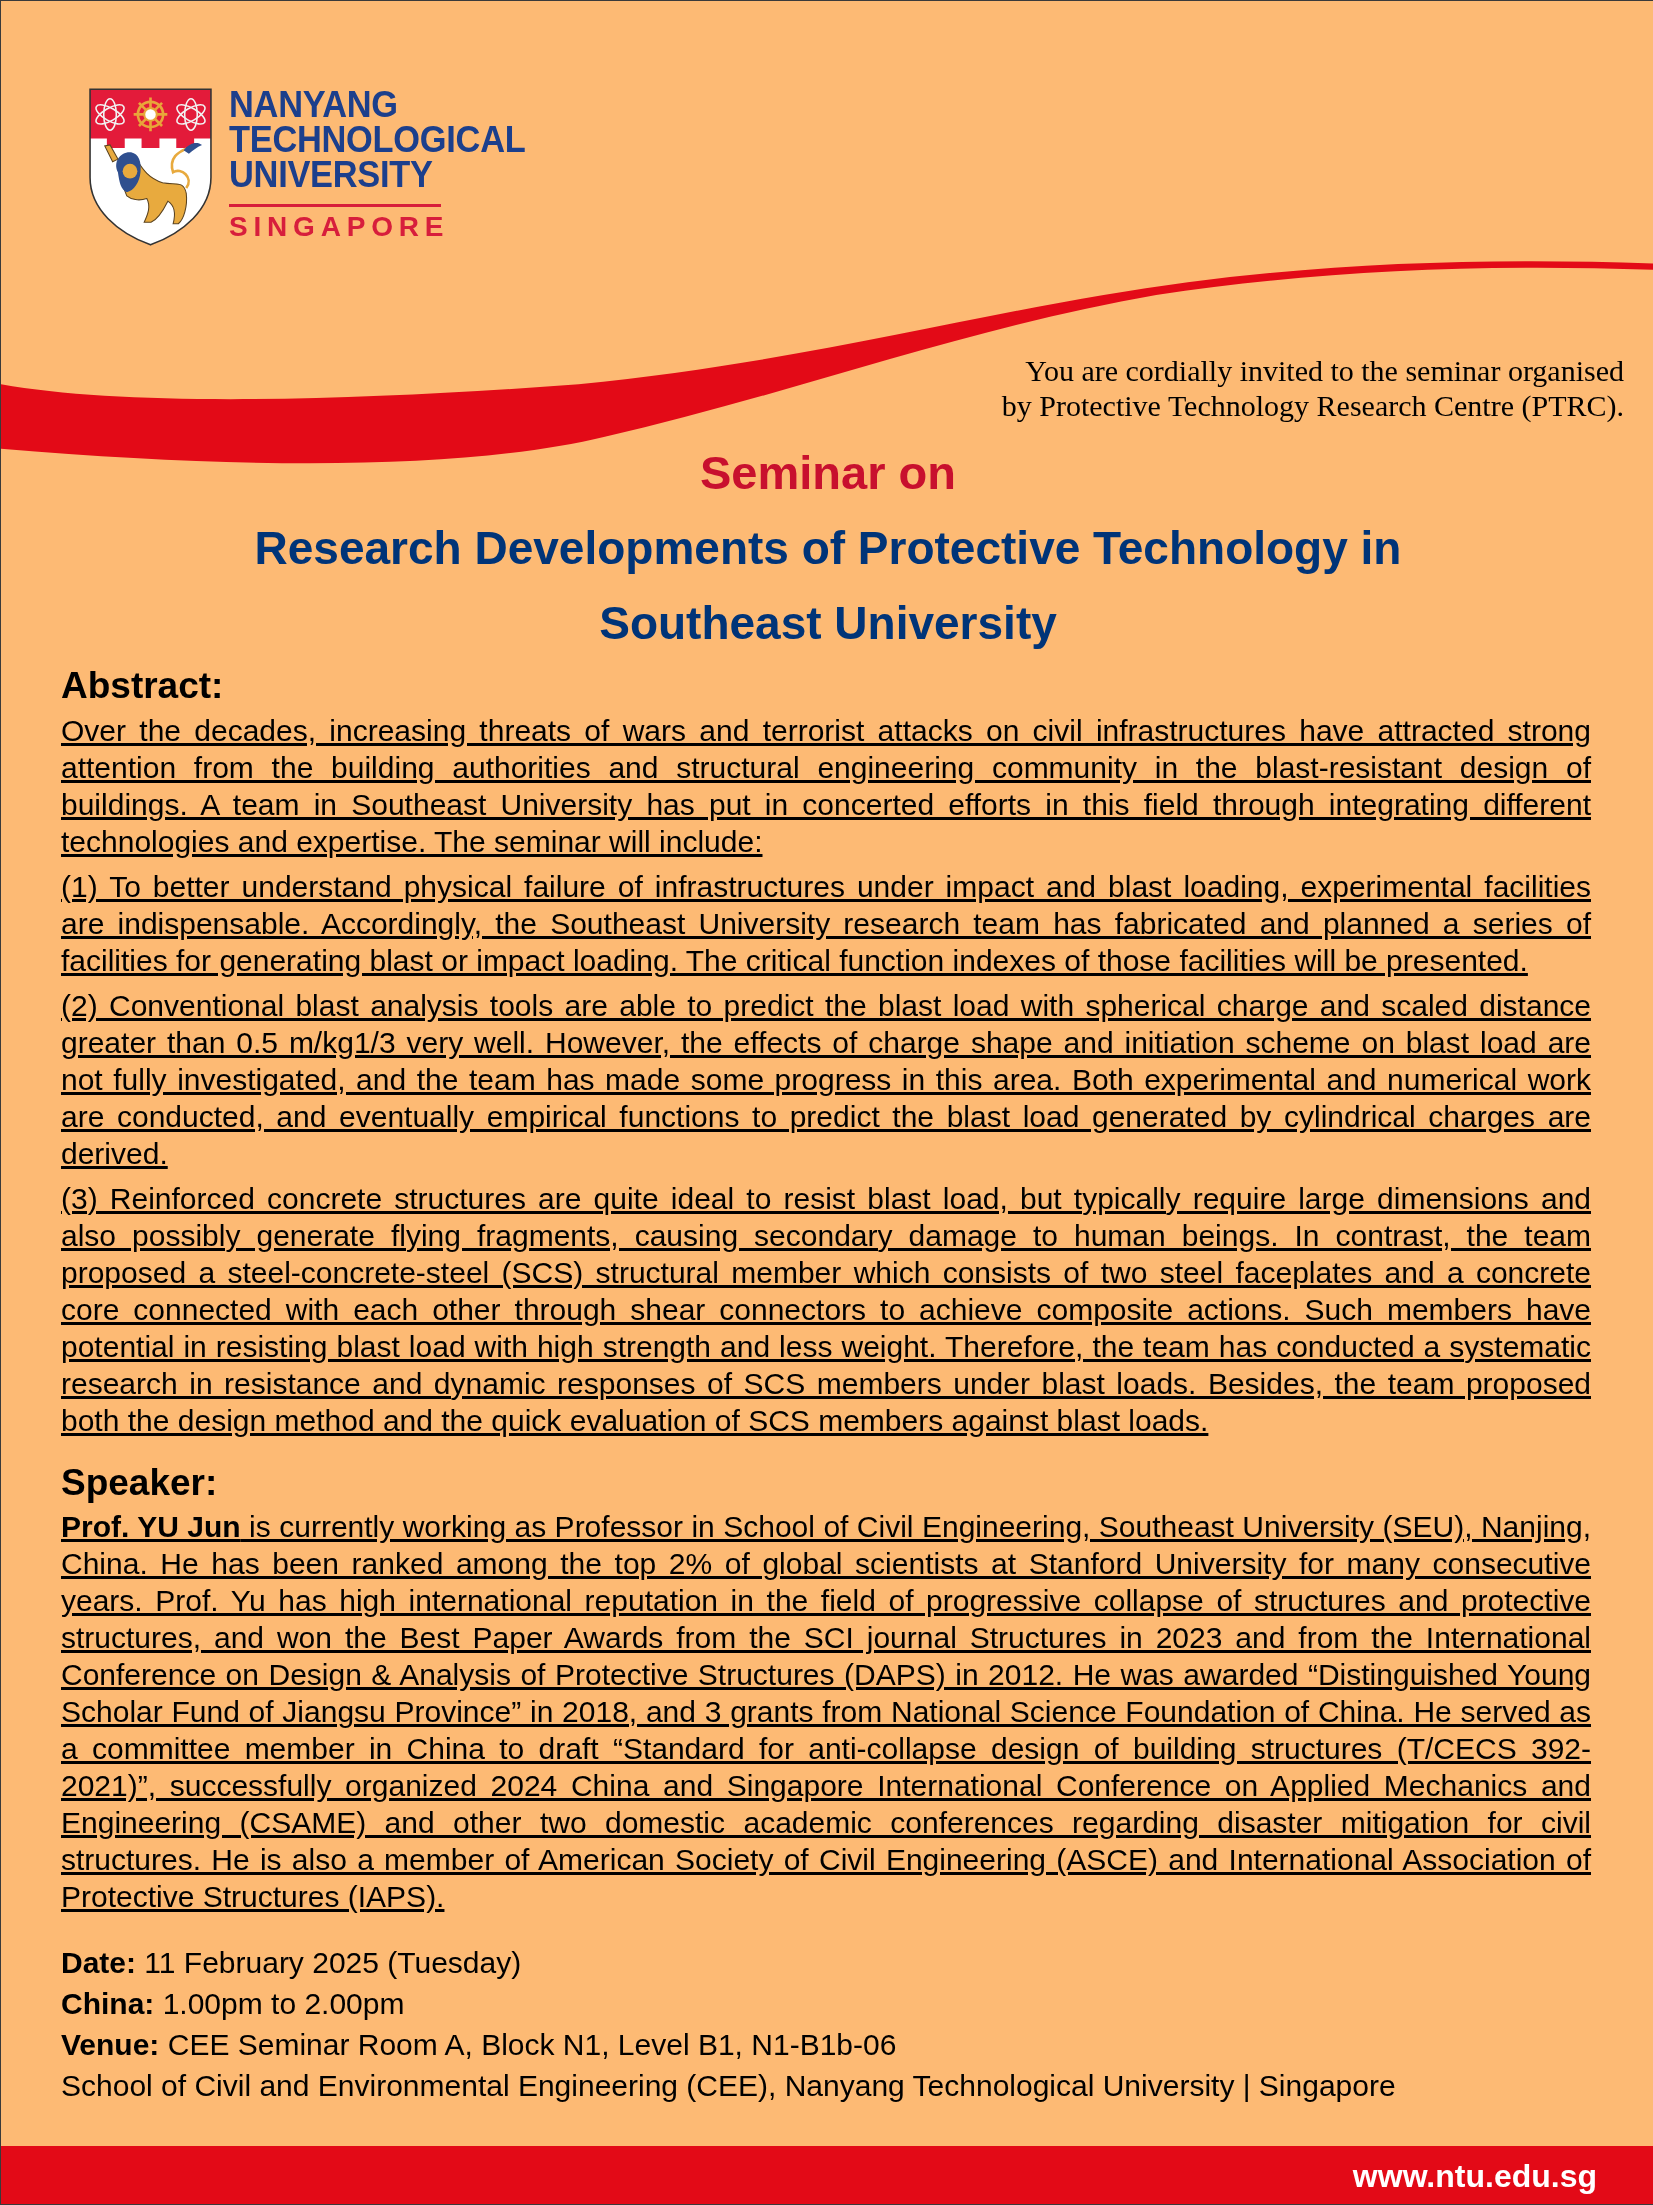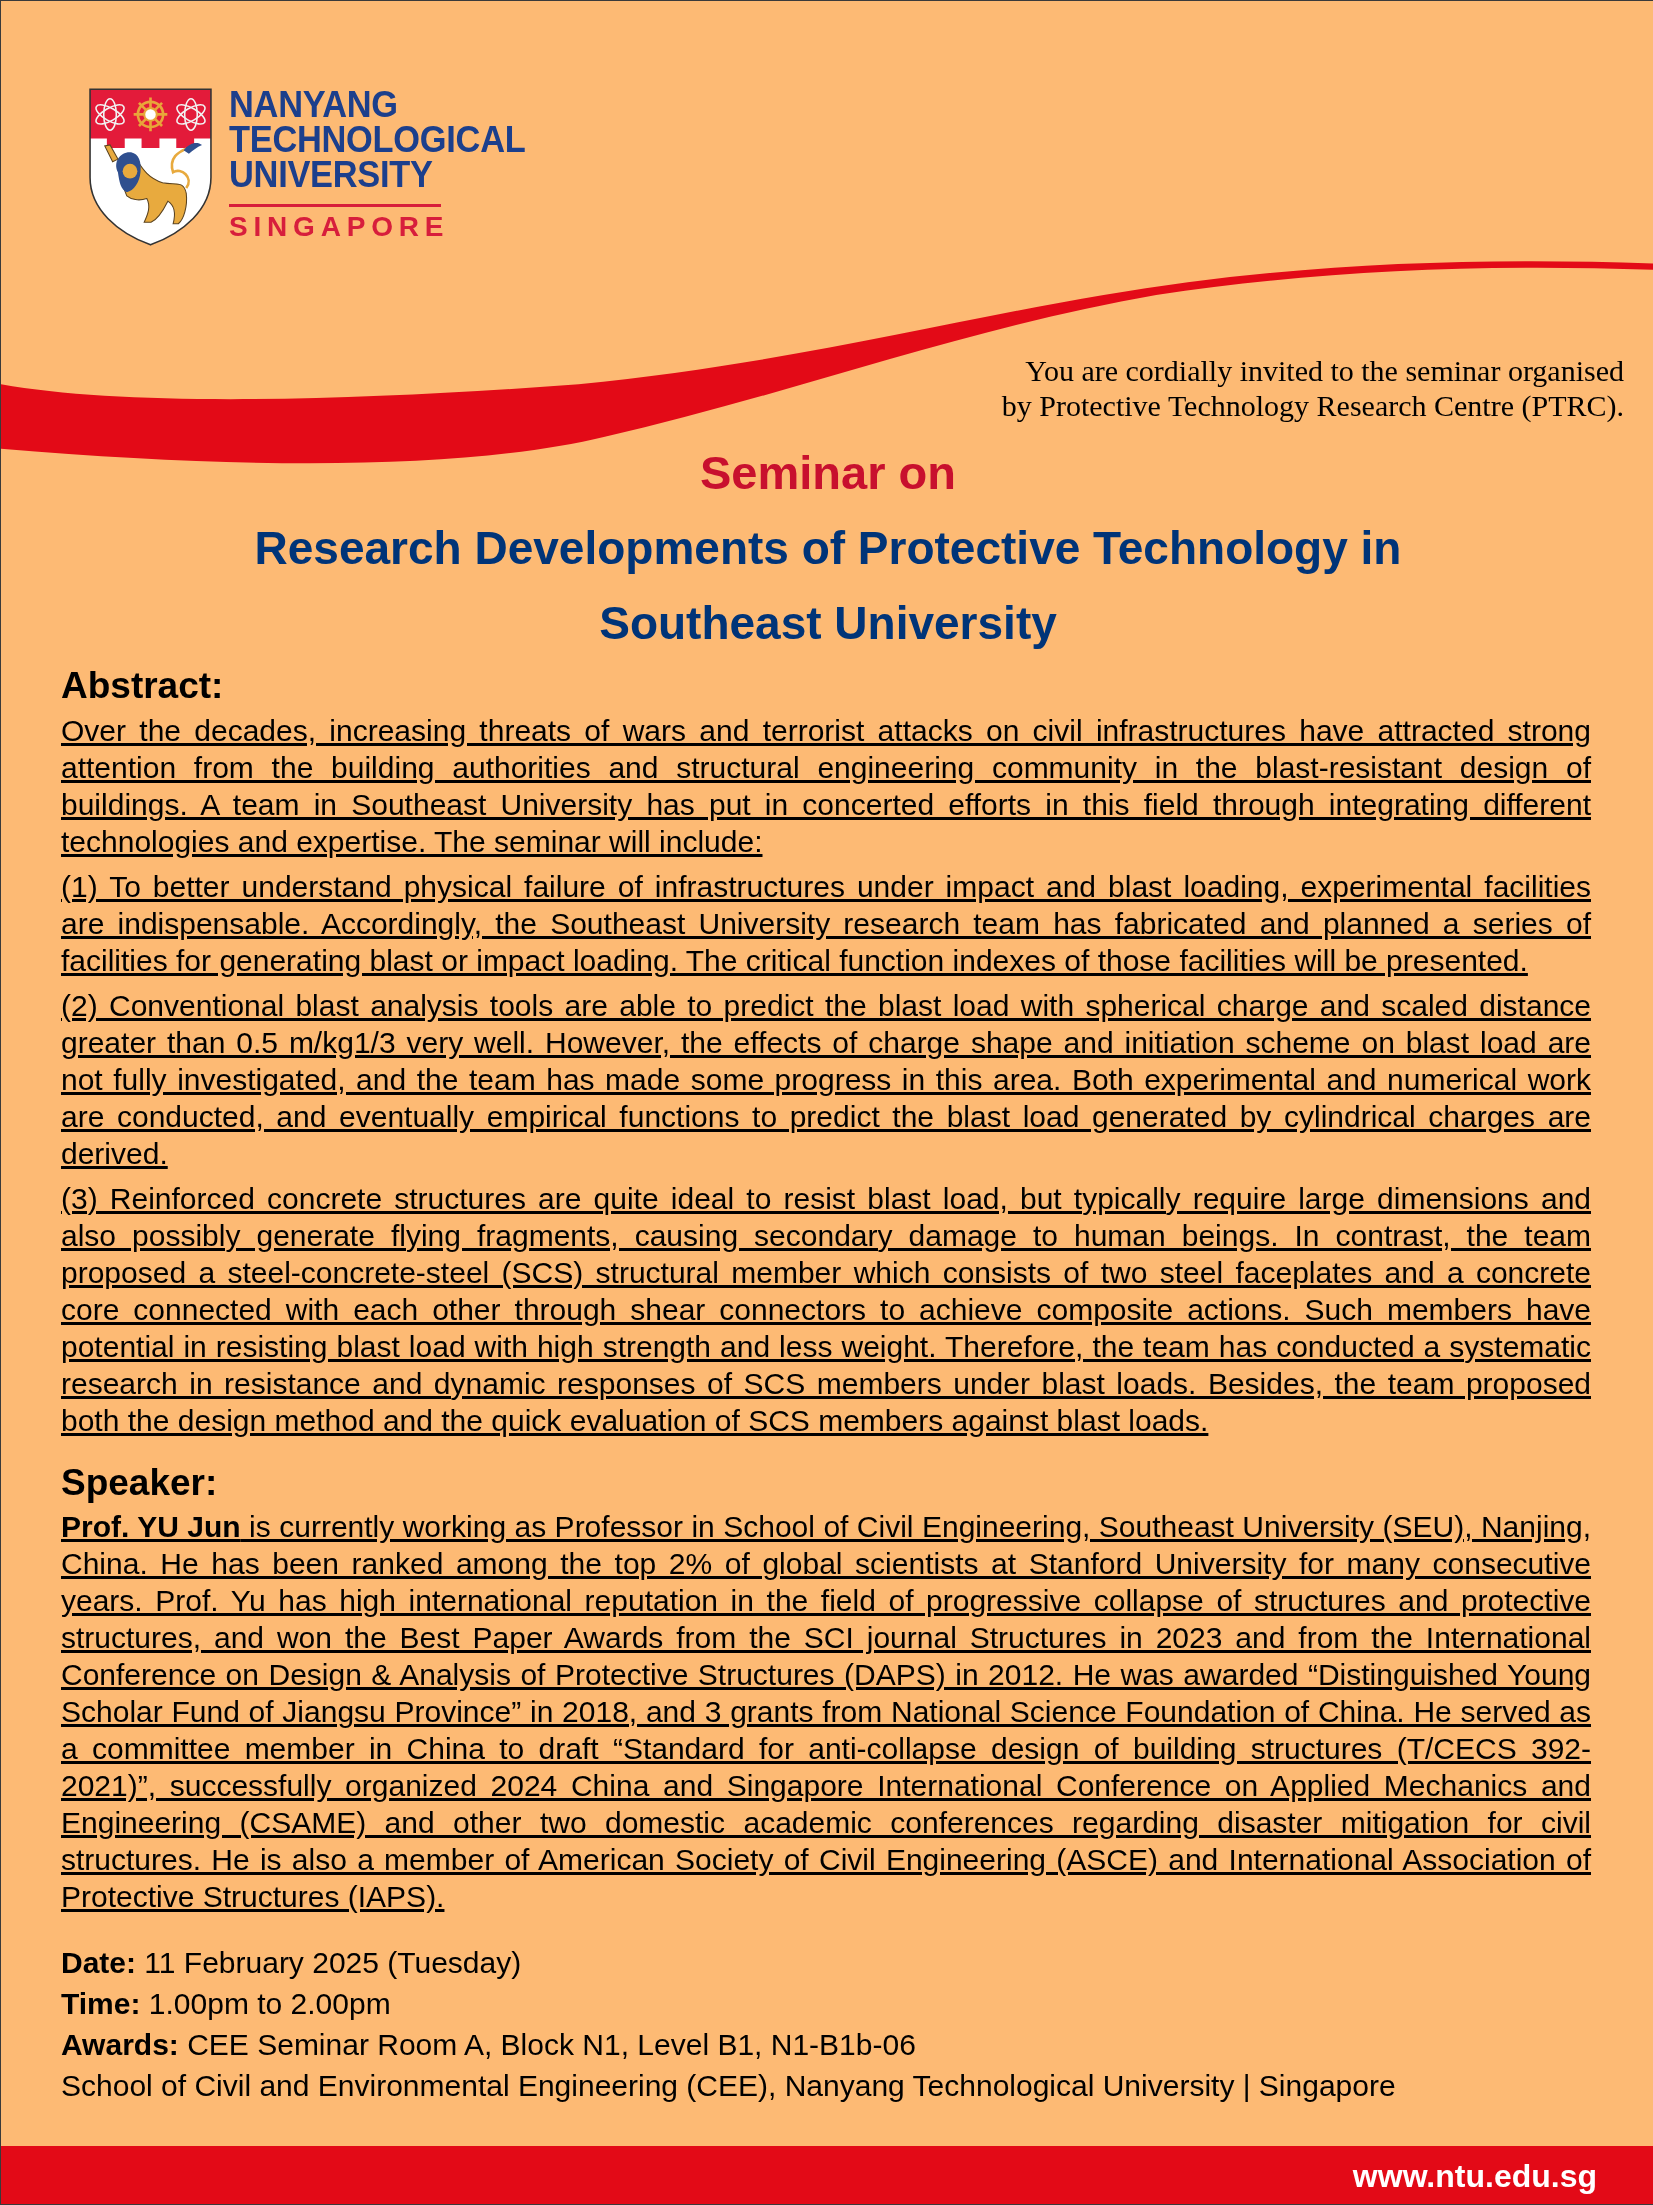--- a/index.html
+++ b/index.html
@@ -137,22 +137,22 @@
     <p>Over the decades, increasing threats of wars and terrorist attacks on civil infrastructures have attracted strong attention from the building authorities and structural engineering community in the blast-resistant design of buildings. A team in Southeast University has put in concerted efforts in this field through integrating different technologies and expertise. The seminar will include:</p>
     <p>(1) To better understand physical failure of infrastructures under impact and blast loading, experimental facilities are indispensable. Accordingly, the Southeast University research team has fabricated and planned a series of facilities for generating blast or impact loading. The critical function indexes of those facilities will be presented.</p>
     <p>(2) Conventional blast analysis tools are able to predict the blast load with spherical charge and scaled distance greater than 0.5 m/kg1/3 very well. However, the effects of charge shape and initiation scheme on blast load are not fully investigated, and the team has made some progress in this area. Both experimental and numerical work are conducted, and eventually empirical functions to predict the blast load generated by cylindrical charges are derived.</p>
     <p>(3) Reinforced concrete structures are quite ideal to resist blast load, but typically require large dimensions and also possibly generate flying fragments, causing secondary damage to human beings. In contrast, the team proposed a steel-concrete-steel (SCS) structural member which consists of two steel faceplates and a concrete core connected with each other through shear connectors to achieve composite actions. Such members have potential in resisting blast load with high strength and less weight. Therefore, the team has conducted a systematic research in resistance and dynamic responses of SCS members under blast loads. Besides, the team proposed both the design method and the quick evaluation of SCS members against  blast loads.</p>
 
     <h2 class="speaker-heading">Speaker:</h2>
     <p class="speaker-bio"><strong>Prof. YU Jun</strong><span> is currently working as Professor in School of Civil Engineering, Southeast University (SEU), Nanjing, China. He has been ranked among the top 2% of global scientists at Stanford University for many consecutive years. Prof. Yu has high international reputation in the field of progressive collapse of structures and protective structures, and won the Best Paper Awards from the SCI journal Structures in 2023 and from the International Conference on Design &amp; Analysis of Protective Structures (DAPS) in 2012. He was awarded “Distinguished Young Scholar Fund of Jiangsu Province” in 2018, and 3 grants from National Science Foundation of China. He served as a committee member in China to draft “Standard for anti-collapse design of building structures (T/CECS 392-2021)”, successfully organized 2024 China and Singapore International Conference on Applied Mechanics and Engineering (CSAME) and other two domestic academic conferences regarding disaster mitigation for civil structures. He is also a member of American Society of Civil Engineering (ASCE) and International Association of Protective Structures (IAPS).</span></p>
 
     <div class="details">
       <div><b>Date:</b><span> 11 February 2025 (Tuesday)</span></div>
-      <div><b>Time:</b><span> 1.00pm to 2.00pm</span></div>
-      <div><b>Awards:</b><span> CEE Seminar Room A, Block N1, Level B1, N1-B1b-06</span></div>
+      <div><b>China:</b><span> 1.00pm to 2.00pm</span></div>
+      <div><b>Venue:</b><span> CEE Seminar Room A, Block N1, Level B1, N1-B1b-06</span></div>
       <div>School of Civil and Environmental Engineering (CEE), Nanyang Technological University | Singapore</div>
     </div>
   </div>
 
   <div class="footer">
     <span class="url">www.ntu.edu.sg</span>
   </div>
 </div>
 
 

